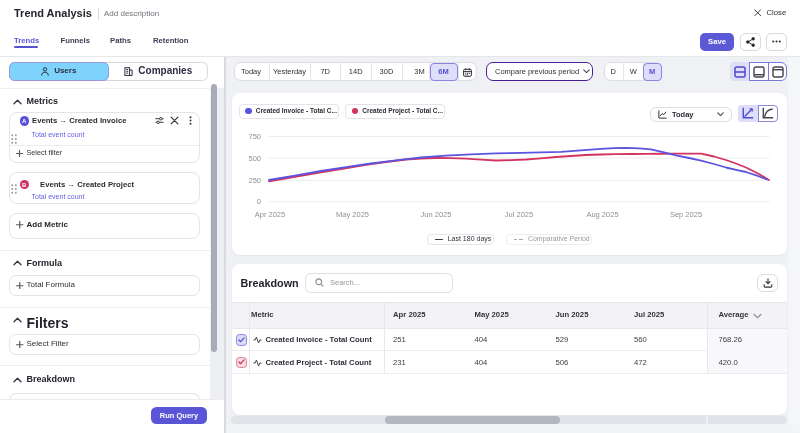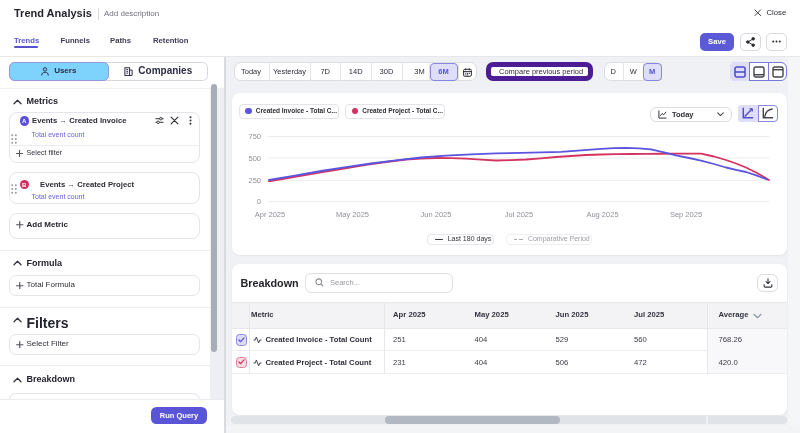--- a/index.html
+++ b/index.html
@@ -212,21 +212,21 @@
     </g>
     <g fill="#2f2f3a">
       <rect x="2.2" y="4.8" width="1.2" height="1"></rect>
       <rect x="4" y="4.8" width="1.2" height="1"></rect>
       <rect x="5.8" y="4.8" width="1.2" height="1"></rect>
       <rect x="2.2" y="6.4" width="1.2" height="1"></rect>
       <rect x="4" y="6.4" width="1.2" height="1"></rect>
     </g>
   </svg>
 
-<div class="a flex" style="left:486px;top:62px;width:107px;height:19px;border:5px solid #4c1d95;border-radius:7px;background:#fff;">
+<div class="a flex" style="left:486px;top:62px;width:107px;height:19px;border:1px solid #4c1d95;border-radius:7px;background:#fff;">
   <span style="font-size:7.5px;color:#2f2f3a;margin-left:8px;">Compare previous period</span>
   <svg style="margin-left:4px;" width="7" height="4.5" viewBox="0 0 8 5">
       <path d="M0.8 0.8 L4 4 L7.2 0.8" fill="none" stroke="#45454f" stroke-width="1.2" stroke-linecap="round" stroke-linejoin="round"></path>
     </svg>
 </div>
 
 <div class="a" style="left:603.5px;top:62px;width:58px;height:19px;border:1px solid #dcdce2;border-radius:7px;background:#fff;"></div>
 <div class="a flex" style="left:603.5px;top:62px;width:19.5px;height:19px;justify-content:center;font-size:7.5px;color:#2f2f3a;">D</div>
 <div class="a" style="left:623px;top:62px;width:1px;height:19px;background:#e4e4e9;"></div>
 <div class="a flex" style="left:624px;top:62px;width:18.5px;height:19px;justify-content:center;font-size:7.5px;color:#2f2f3a;">W</div>

